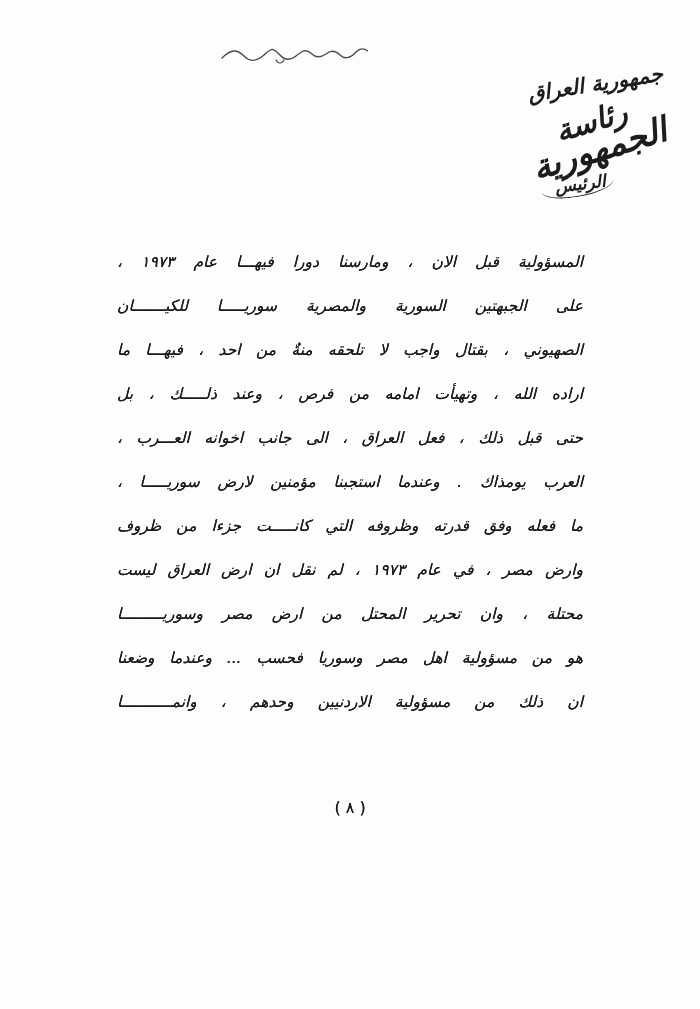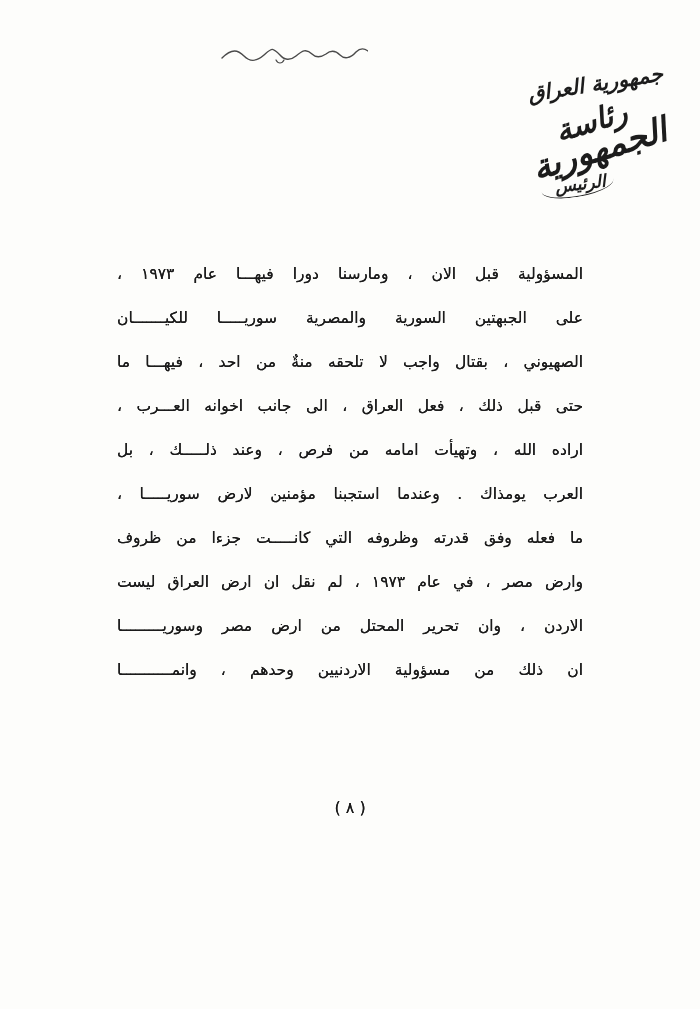--- a/index.html
+++ b/index.html
@@ -67,24 +67,25 @@
     transform: rotate(-7deg);
     display: inline-block;
     border-bottom: 1.5px solid #2a2a2a;
     border-radius: 0 0 60% 40%;
     padding: 0 8px 2px 14px;
   }
 
   
   .body-text {
     position: absolute;
-    top: 252px;
+    top: 240px;
     left: 117px;
     width: 466px;
     direction: rtl;
+    font-style: italic;
   }
   .body-text .line {
     height: 44px;
     line-height: 44px;
     font-size: 15.5px;
     text-align: justify;
     text-align-last: justify;
     white-space: nowrap;
     letter-spacing: 0.3px;
     word-spacing: 2px;
@@ -126,24 +127,25 @@
     </div>
     <div>
       <span class="lh-title">الرئيس</span>
     </div>
   </div>
 
   <div class="body-text">
       <div class="line">المسؤولية قبل الان ، ومارسنا دورا فيهـــا عام ١٩٧٣ ،</div>
       <div class="line">على الجبهتين السورية والمصرية سوريـــــا للكيـــــــان</div>
       <div class="line">الصهيوني ، بقتال واجب لا تلحقه منةٌ من احد ، فيهـــا ما</div>
+      <div class="line">اراده الله ، وتهيأت امامه من فرص ، وعند ذلـــــك ، بل</div>
       <div class="line">حتى قبل ذلك ، فعل العراق ، الى جانب اخوانه العـــرب ،</div>
-      <div class="line">اراده الله ، وتهيأت امامه من فرص ، وعند ذلـــــك ، بل</div>
       <div class="line">العرب يومذاك . وعندما استجبنا مؤمنين لارض سوريـــــا ،</div>
       <div class="line">ما فعله وفق قدرته وظروفه التي كانـــــت جزءا من ظروف</div>
       <div class="line">وارض مصر ، في عام ١٩٧٣ ، لم نقل ان ارض العراق ليست</div>
-      <div class="line">الاردن ، وان تحرير المحتل من ارض مصر وسوريـــــــــا</div>
+      <div class="line">محتلة ، وان تحرير المحتل من ارض مصر وسوريـــــــــا</div>
+      <div class="line">هو من مسؤولية اهل مصر وسوريا فحسب ... وعندما وضعنا</div>
       <div class="line">ان ذلك من مسؤولية الاردنيين وحدهم ، وانمـــــــــــا</div>
     </div>
 
   <div class="page-number">( ٨ )</div>
 
 </div>
 
 </body></html>

